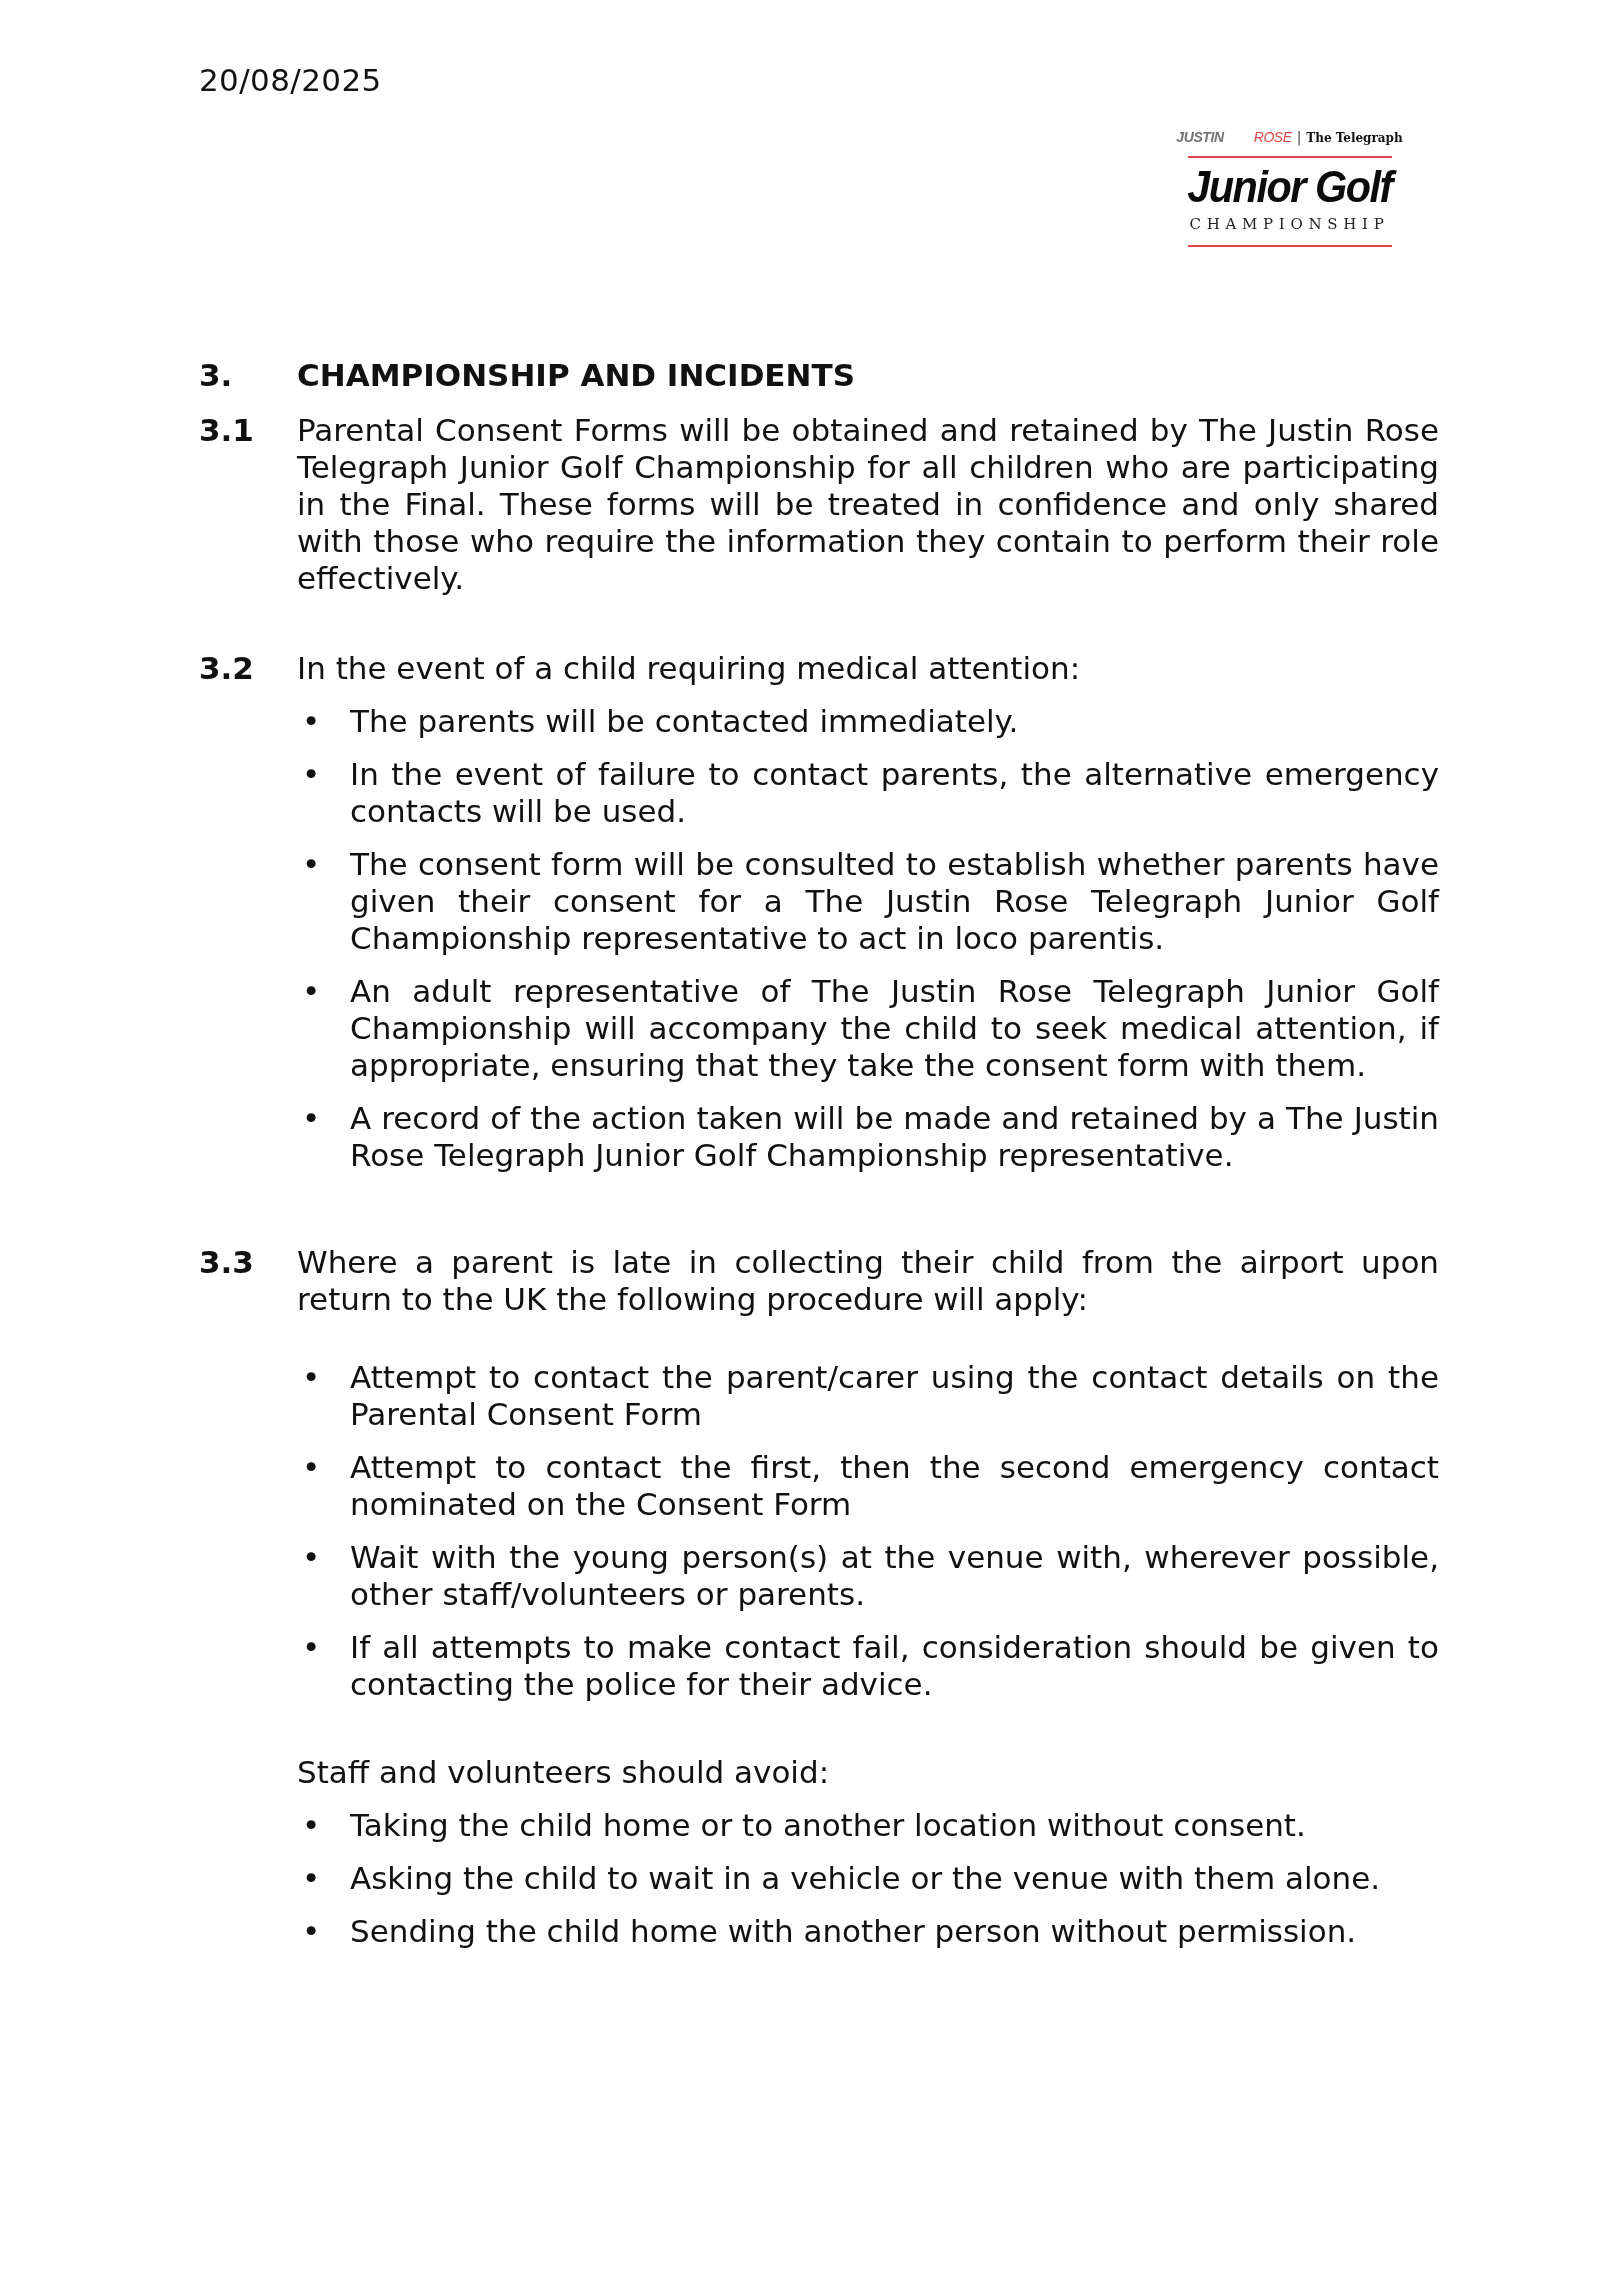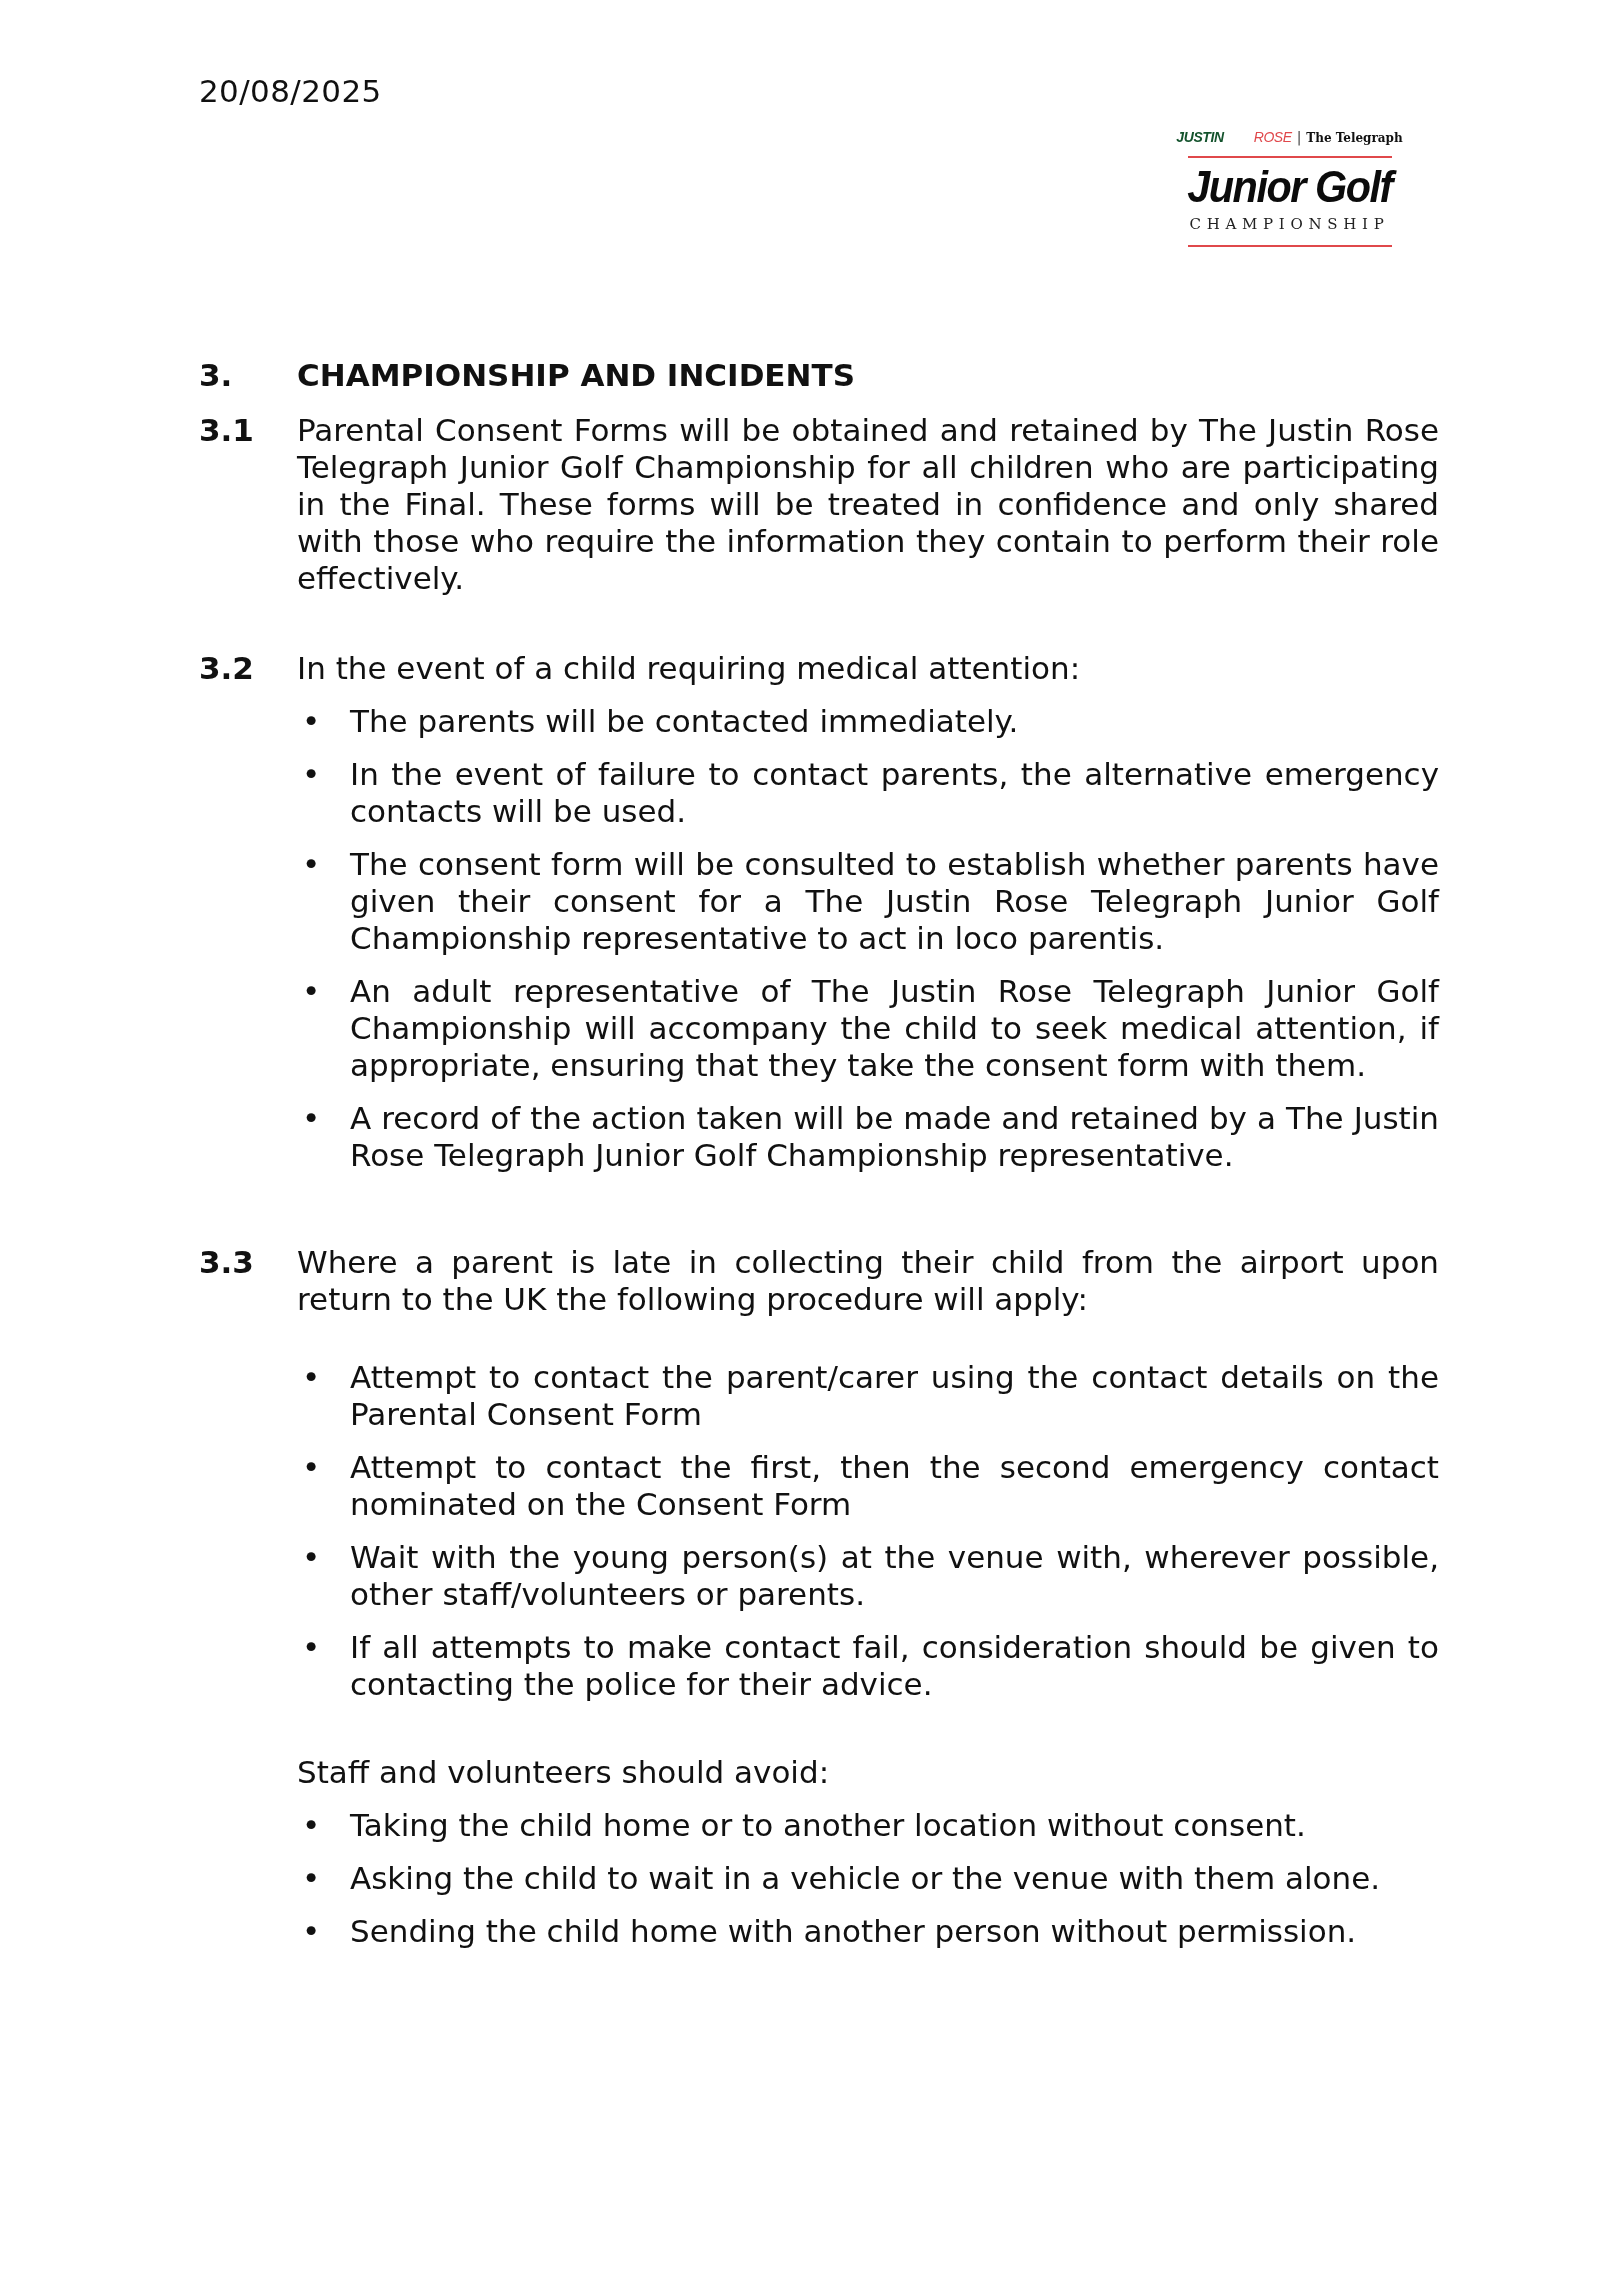--- a/index.html
+++ b/index.html
@@ -1,21 +1,21 @@
 <!DOCTYPE html>
 <html style="font-size:13px"><head>
 <meta charset="utf-8">
 <style>
   html, body { margin: 0; padding: 0; background: #ffffff; }
   body { width: 1623px; height: 2295px; position: relative; overflow: hidden;
          font-family: "DejaVu Sans", sans-serif; color: #111; }
-  .date { position: absolute; left: 199px; top: 73px; font-size: 31px; letter-spacing: 0.4px; }
+  .date { position: absolute; left: 199px; top: 62px; font-size: 31px; letter-spacing: 0.4px; }
   .logo { position: absolute; left: 1168px; top: 126px; width: 243px; height: 122px; }
   .logo .top { position: absolute; left: 0; top: 3.2px; width: 243px; text-align: center; font-size: 14px; white-space: nowrap; }
-  .logo .justin { font-family: "Liberation Sans", sans-serif; font-weight: bold; font-style: italic; color: #14532d; letter-spacing: -0.4px; }
+  .logo .justin { font-family: "Liberation Sans", sans-serif; font-weight: bold; font-style: italic; color: #737373; letter-spacing: -0.4px; }
   .logo .rose { font-family: "Liberation Sans", sans-serif; font-style: italic; color: #e0484b; letter-spacing: -0.4px; padding-left: 30px; }
   .logo .sep { color: #444; margin: 0 4.9px; }
   .logo .tele { font-family: "DejaVu Serif", serif; font-weight: bold; font-size: 12px; }
   .logo .rule { position: absolute; left: 19.5px; width: 204px; height: 2.4px; background: #e0484b; }
   .logo .rule.r1 { top: 30px; }
   .logo .rule.r2 { top: 119px; }
   .logo .title { position: absolute; left: 0; top: 34px; width: 243px; text-align: center;
                  font-family: "Liberation Sans", sans-serif; font-weight: bold; font-style: italic;
                  font-size: 45px; letter-spacing: -1.6px; transform: scaleX(0.92); line-height: 54px; color: #0b0b0b; }
   .logo .sub { position: absolute; left: 0; top: 89px; width: 243px; text-align: center;

